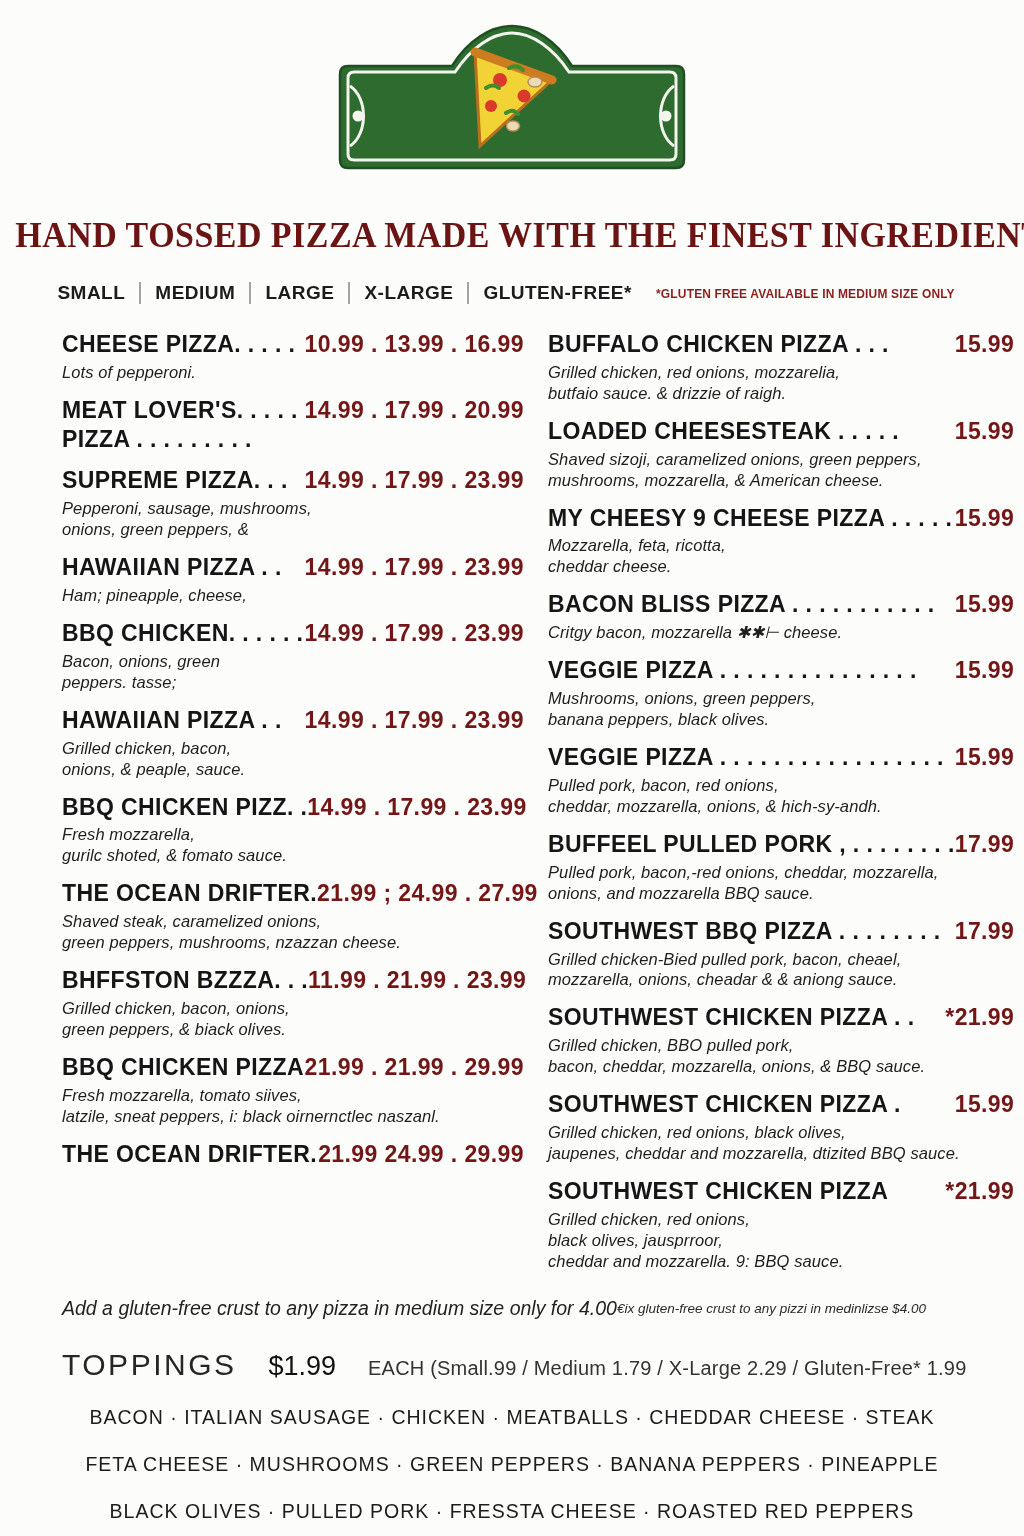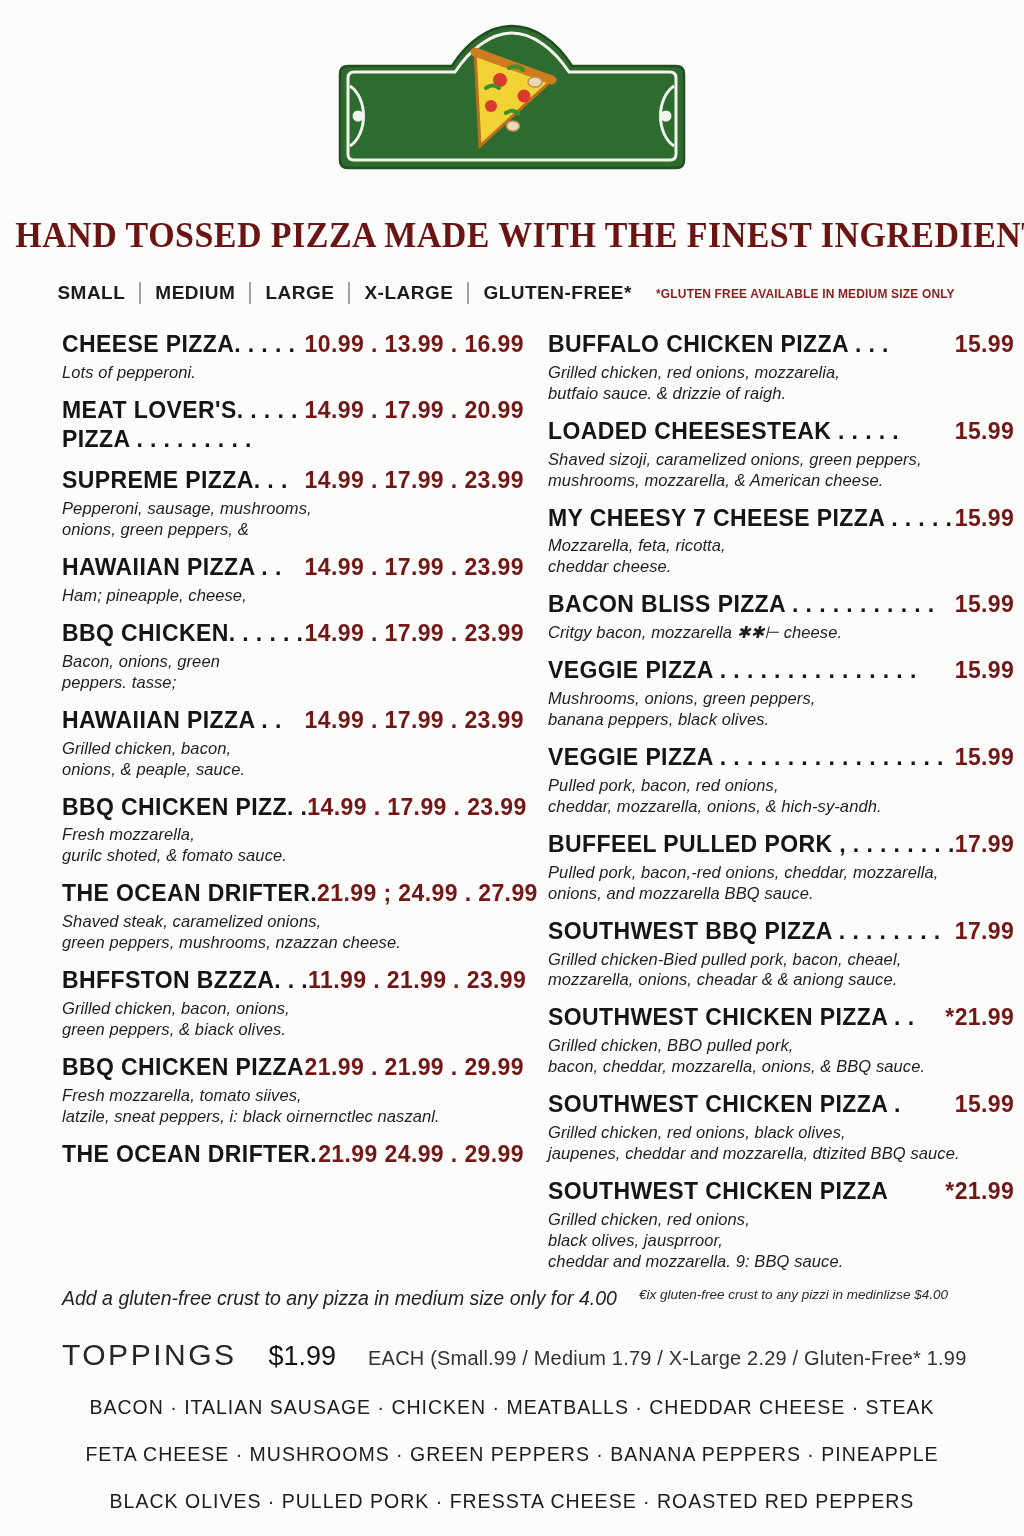--- a/index.html
+++ b/index.html
@@ -47,21 +47,21 @@
     font-size:23px; font-weight:700; color:#731616; white-space:nowrap;
     text-align:right; letter-spacing:.4px; line-height:1.3;
   }
   .item-desc { margin-top:2px; }
   .desc-line {
     font-style:italic; font-size:16.5px; line-height:1.27; color:#1e1e1e; letter-spacing:.1px;
   }
   .item-name2:empty, .desc-line:empty { display:none; }
   
   .gluten-note {
-    padding:0 62px; margin-top:2px; display:flex; align-items:flex-start; gap:22px; white-space:nowrap;
+    padding:0 62px; margin-top:12px; display:flex; align-items:center; white-space:nowrap;
   }
   .gluten-note-main { font-style:italic; font-size:19.5px; color:#222; }
   .gluten-note-small { font-style:italic; font-size:13.5px; color:#2a2a2a; }
   
   .toppings-head {
     padding:0 62px; margin-top:28px; display:flex; align-items:baseline; gap:32px; white-space:nowrap;
   }
   .toppings-title { font-size:30px; letter-spacing:2.5px; color:#262626; font-weight:400; }
   .toppings-price { font-size:27px; font-weight:400; color:#111; }
   .toppings-each { font-size:20px; color:#333; letter-spacing:.2px; }
@@ -267,21 +267,21 @@
     </div>
 
     <div class="item-desc">
           <div class="desc-line">Shaved sizoji, caramelized onions, green peppers,</div>
           <div class="desc-line">mushrooms, mozzarella, &amp; American cheese.</div>
         </div>
   </div>
 
   <div class="menu-item">
     <div class="item-line">
-      <span class="item-name">MY CHEESY 7 CHEESE PIZZA . . . . .</span>
+      <span class="item-name">MY CHEESY 9 CHEESE PIZZA . . . . .</span>
       <span class="item-prices">15.99</span>
     </div>
 
     <div class="item-desc">
           <div class="desc-line">Mozzarella, feta, ricotta,</div>
           <div class="desc-line">cheddar cheese.</div>
         </div>
   </div>
 
   <div class="menu-item">

